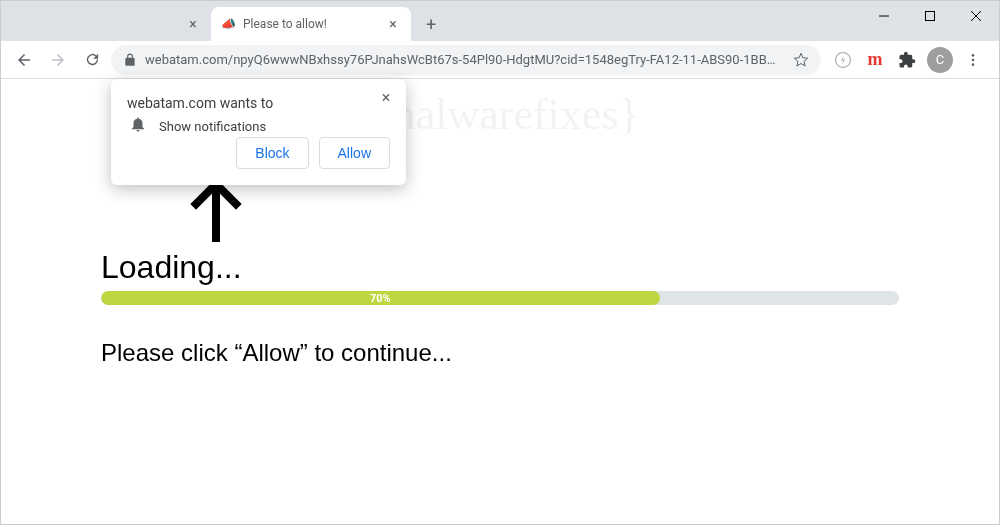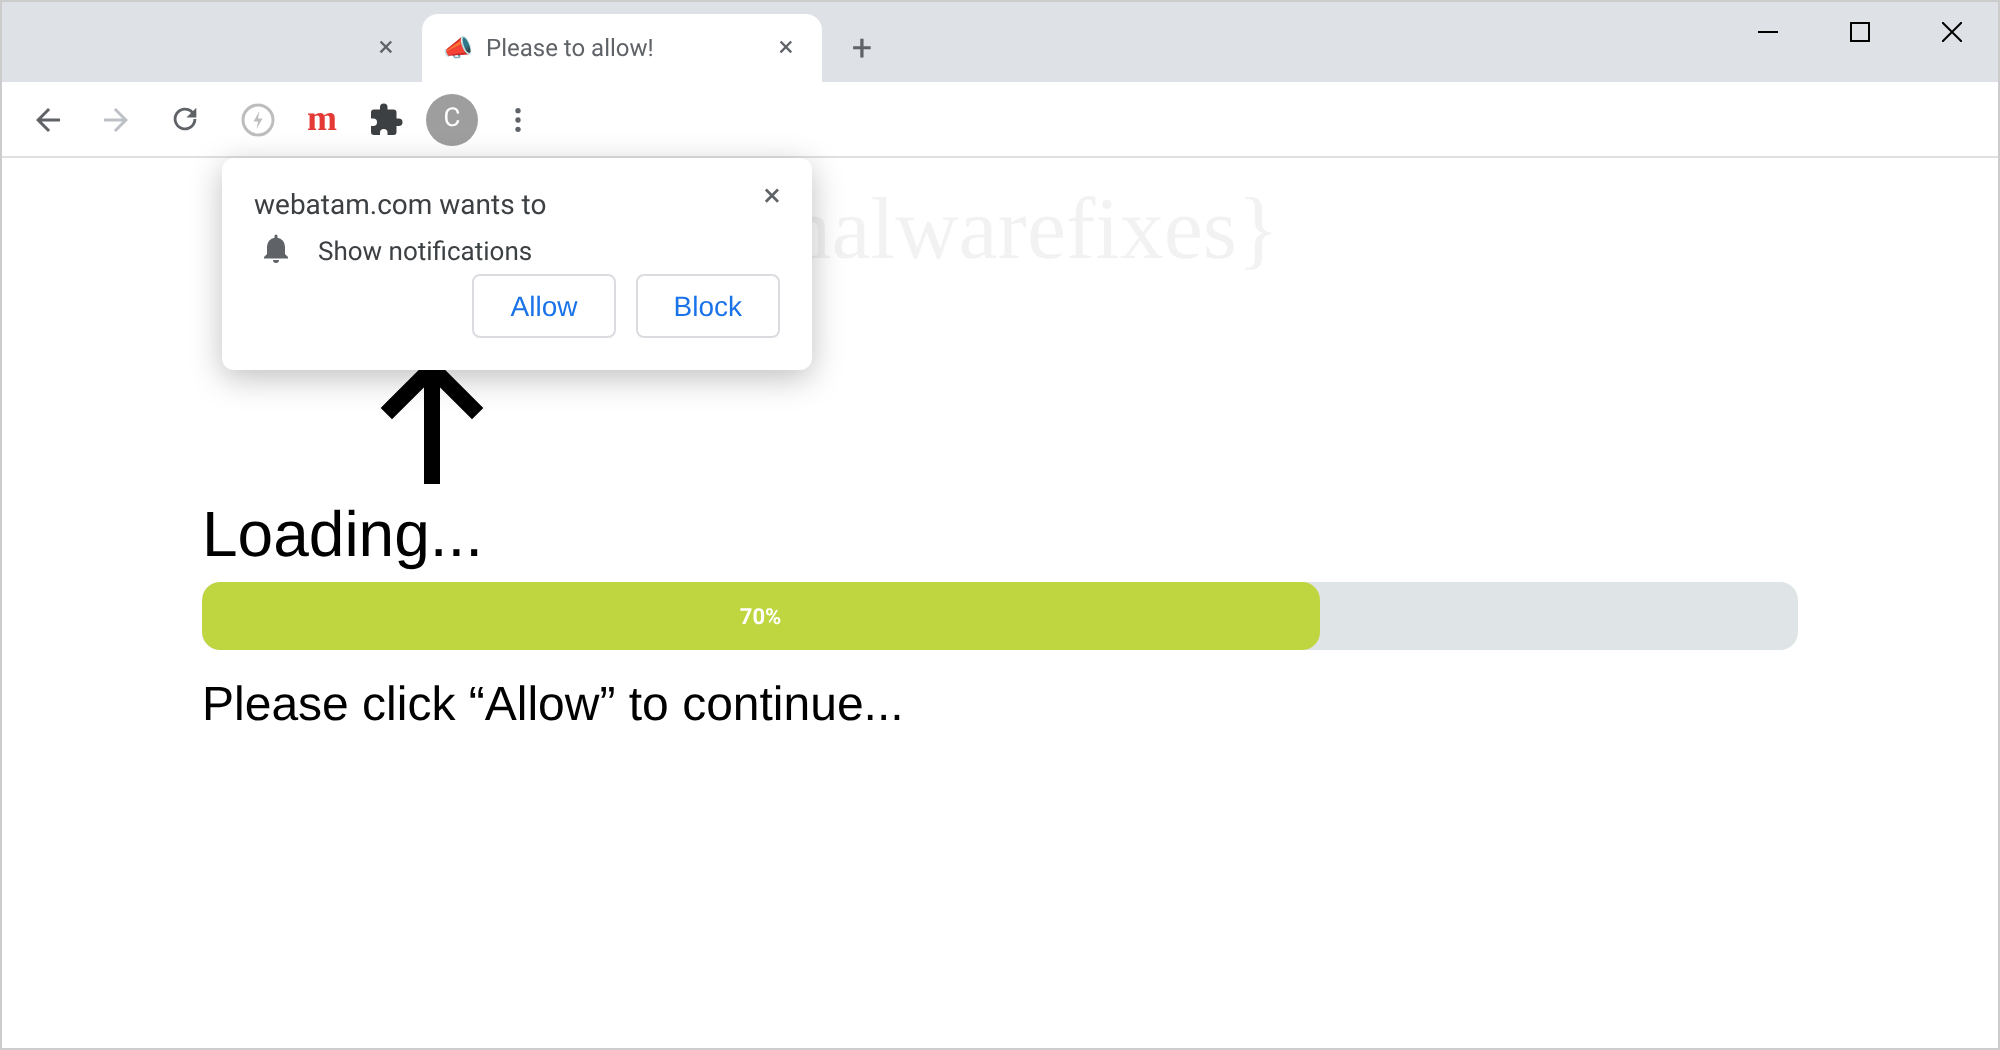--- a/index.html
+++ b/index.html
@@ -191,21 +191,21 @@
       top: 170px;
       font-size: 32px;
       font-weight: normal;
       font-family: Arial, sans-serif;
     }
     .progress-container {
       position: absolute;
       left: 100px;
       right: 100px;
       top: 212px;
-      height: 34px;
+      height: 14px;
       background: #dfe4e7;
       border-radius: 9px;
       overflow: hidden;
     }
     .progress-fill {
       height: 100%;
       background: #bfd641;
       border-radius: 9px;
       display: flex;
       align-items: center;
@@ -322,20 +322,29 @@
       </svg>
   </div>
   <div class="nav-btn disabled">
     <svg width="18" height="18" viewBox="0 0 24 24">
         <path d="M4 11h12.2l-5.6-5.6L12 4l8 8-8 8-1.4-1.4L16.2 13H4z" fill="#bdc1c6"></path>
       </svg>
   </div>
   <div class="nav-btn">
     <svg width="17" height="17" viewBox="0 0 24 24">
         <path d="M17.65 6.35A8 8 0 1 0 20 12h-2a6 6 0 1 1-1.76-4.24L13 11h7V4l-2.35 2.35z" fill="#5f6368"></path>
+      </svg>
+  </div>
+  <div class="omnibox">
+    <svg width="14" height="14" viewBox="0 0 24 24">
+        <path d="M18 8h-1V6a5 5 0 0 0-10 0v2H6a2 2 0 0 0-2 2v10a2 2 0 0 0 2 2h12a2 2 0 0 0 2-2V10a2 2 0 0 0-2-2zM9 6a3 3 0 0 1 6 0v2H9V6z" fill="#5f6368"></path>
+      </svg>
+    <span class="url">webatam.com/npyQ6wwwNBxhssy76PJnahsWcBt67s-54Pl90-HdgtMU?cid=1548egTry-FA12-11-ABS90-1BB…</span>
+    <svg width="16" height="16" viewBox="0 0 24 24">
+        <path d="M12 17.3l6.2 3.7-1.6-7 5.4-4.7-7.1-.6L12 2 9.1 8.7 2 9.3l5.4 4.7-1.6 7z" fill="none" stroke="#5f6368" stroke-width="1.5"></path>
       </svg>
   </div>
   <div class="ext-icons">
     <div class="ext-icon">
       <svg width="18" height="18" viewBox="0 0 24 24">
           <circle cx="12" cy="12" r="10" fill="none" stroke="#bdbdbd" stroke-width="2"></circle>
           <path d="M13 6l-4 7h3l-1 5 4-7h-3z" fill="#bdbdbd"></path>
         </svg>
     </div>
     <div class="ext-icon" style="color:#e53935;font-weight:bold;font-family:Georgia,serif;font-size:18px;">m</div>
@@ -381,16 +390,16 @@
   <div class="headline">webatam.com wants to</div>
   <div class="permission-row">
     <span class="bell">
       <svg width="18" height="18" viewBox="0 0 24 24">
           <path d="M12 22a2 2 0 0 0 2-2h-4a2 2 0 0 0 2 2zm6-6V11a6 6 0 0 0-5-5.9V4a1 1 0 0 0-2 0v1.1A6 6 0 0 0 6 11v5l-2 2v1h16v-1l-2-2z" fill="#5f6368"></path>
         </svg>
     </span>
     <span class="label">Show notifications</span>
   </div>
   <div class="permission-buttons">
+    <button class="perm-btn">Block</button>
     <button class="perm-btn">Allow</button>
-    <button class="perm-btn">Block</button>
   </div>
 </div>
 
 </body></html>

